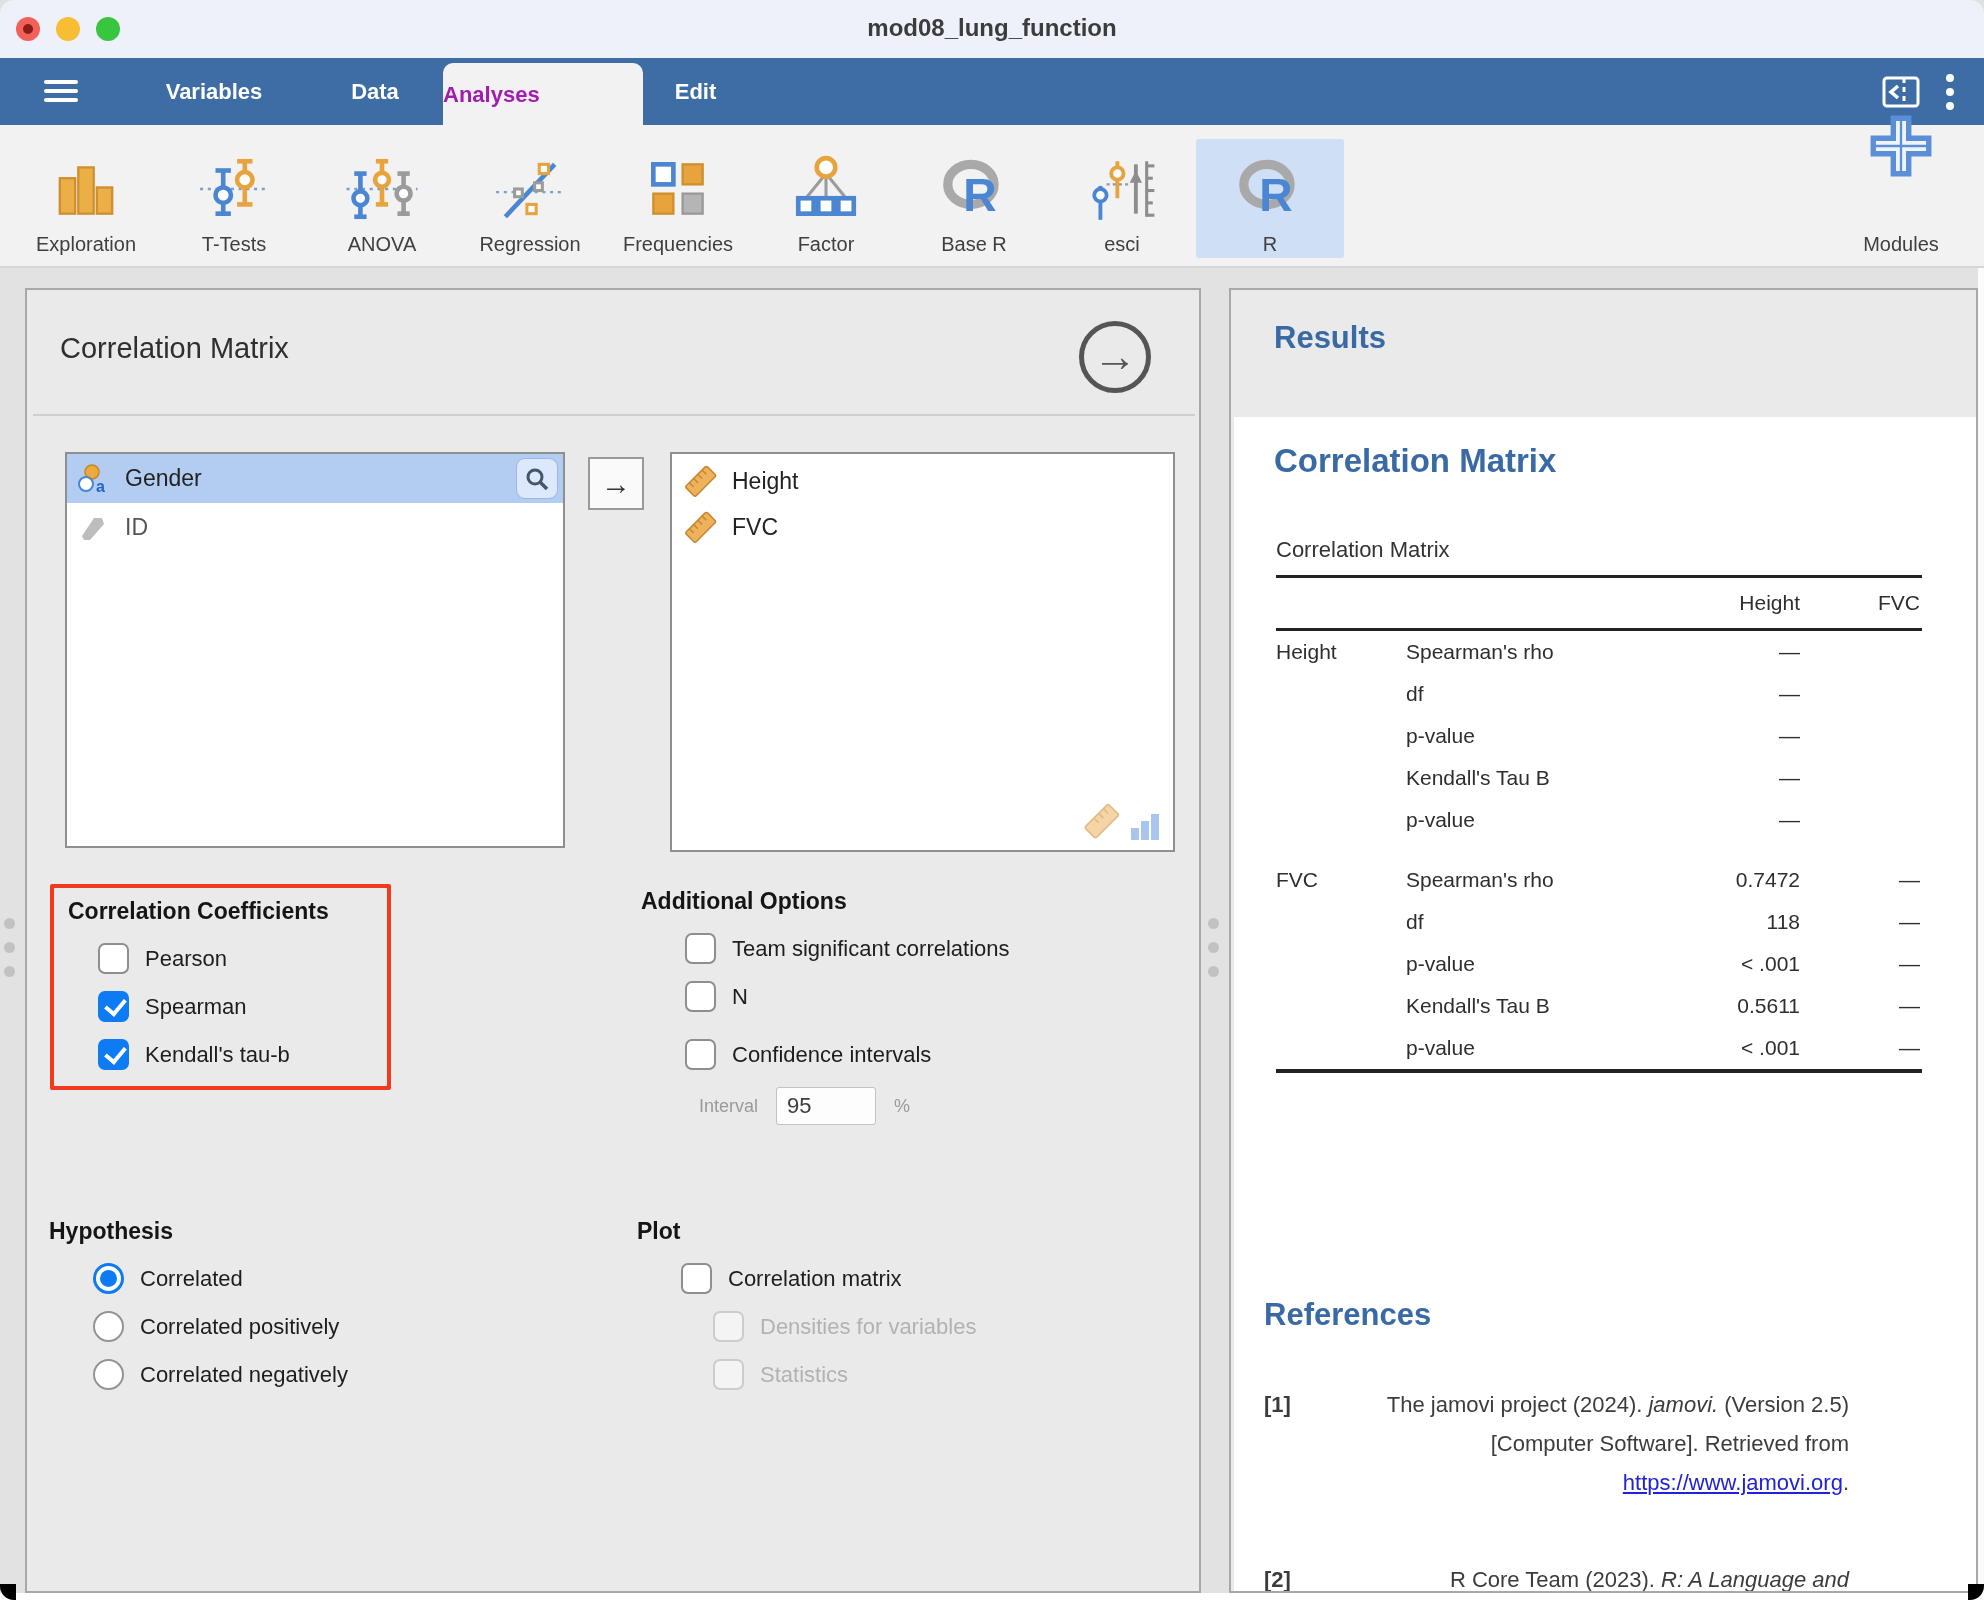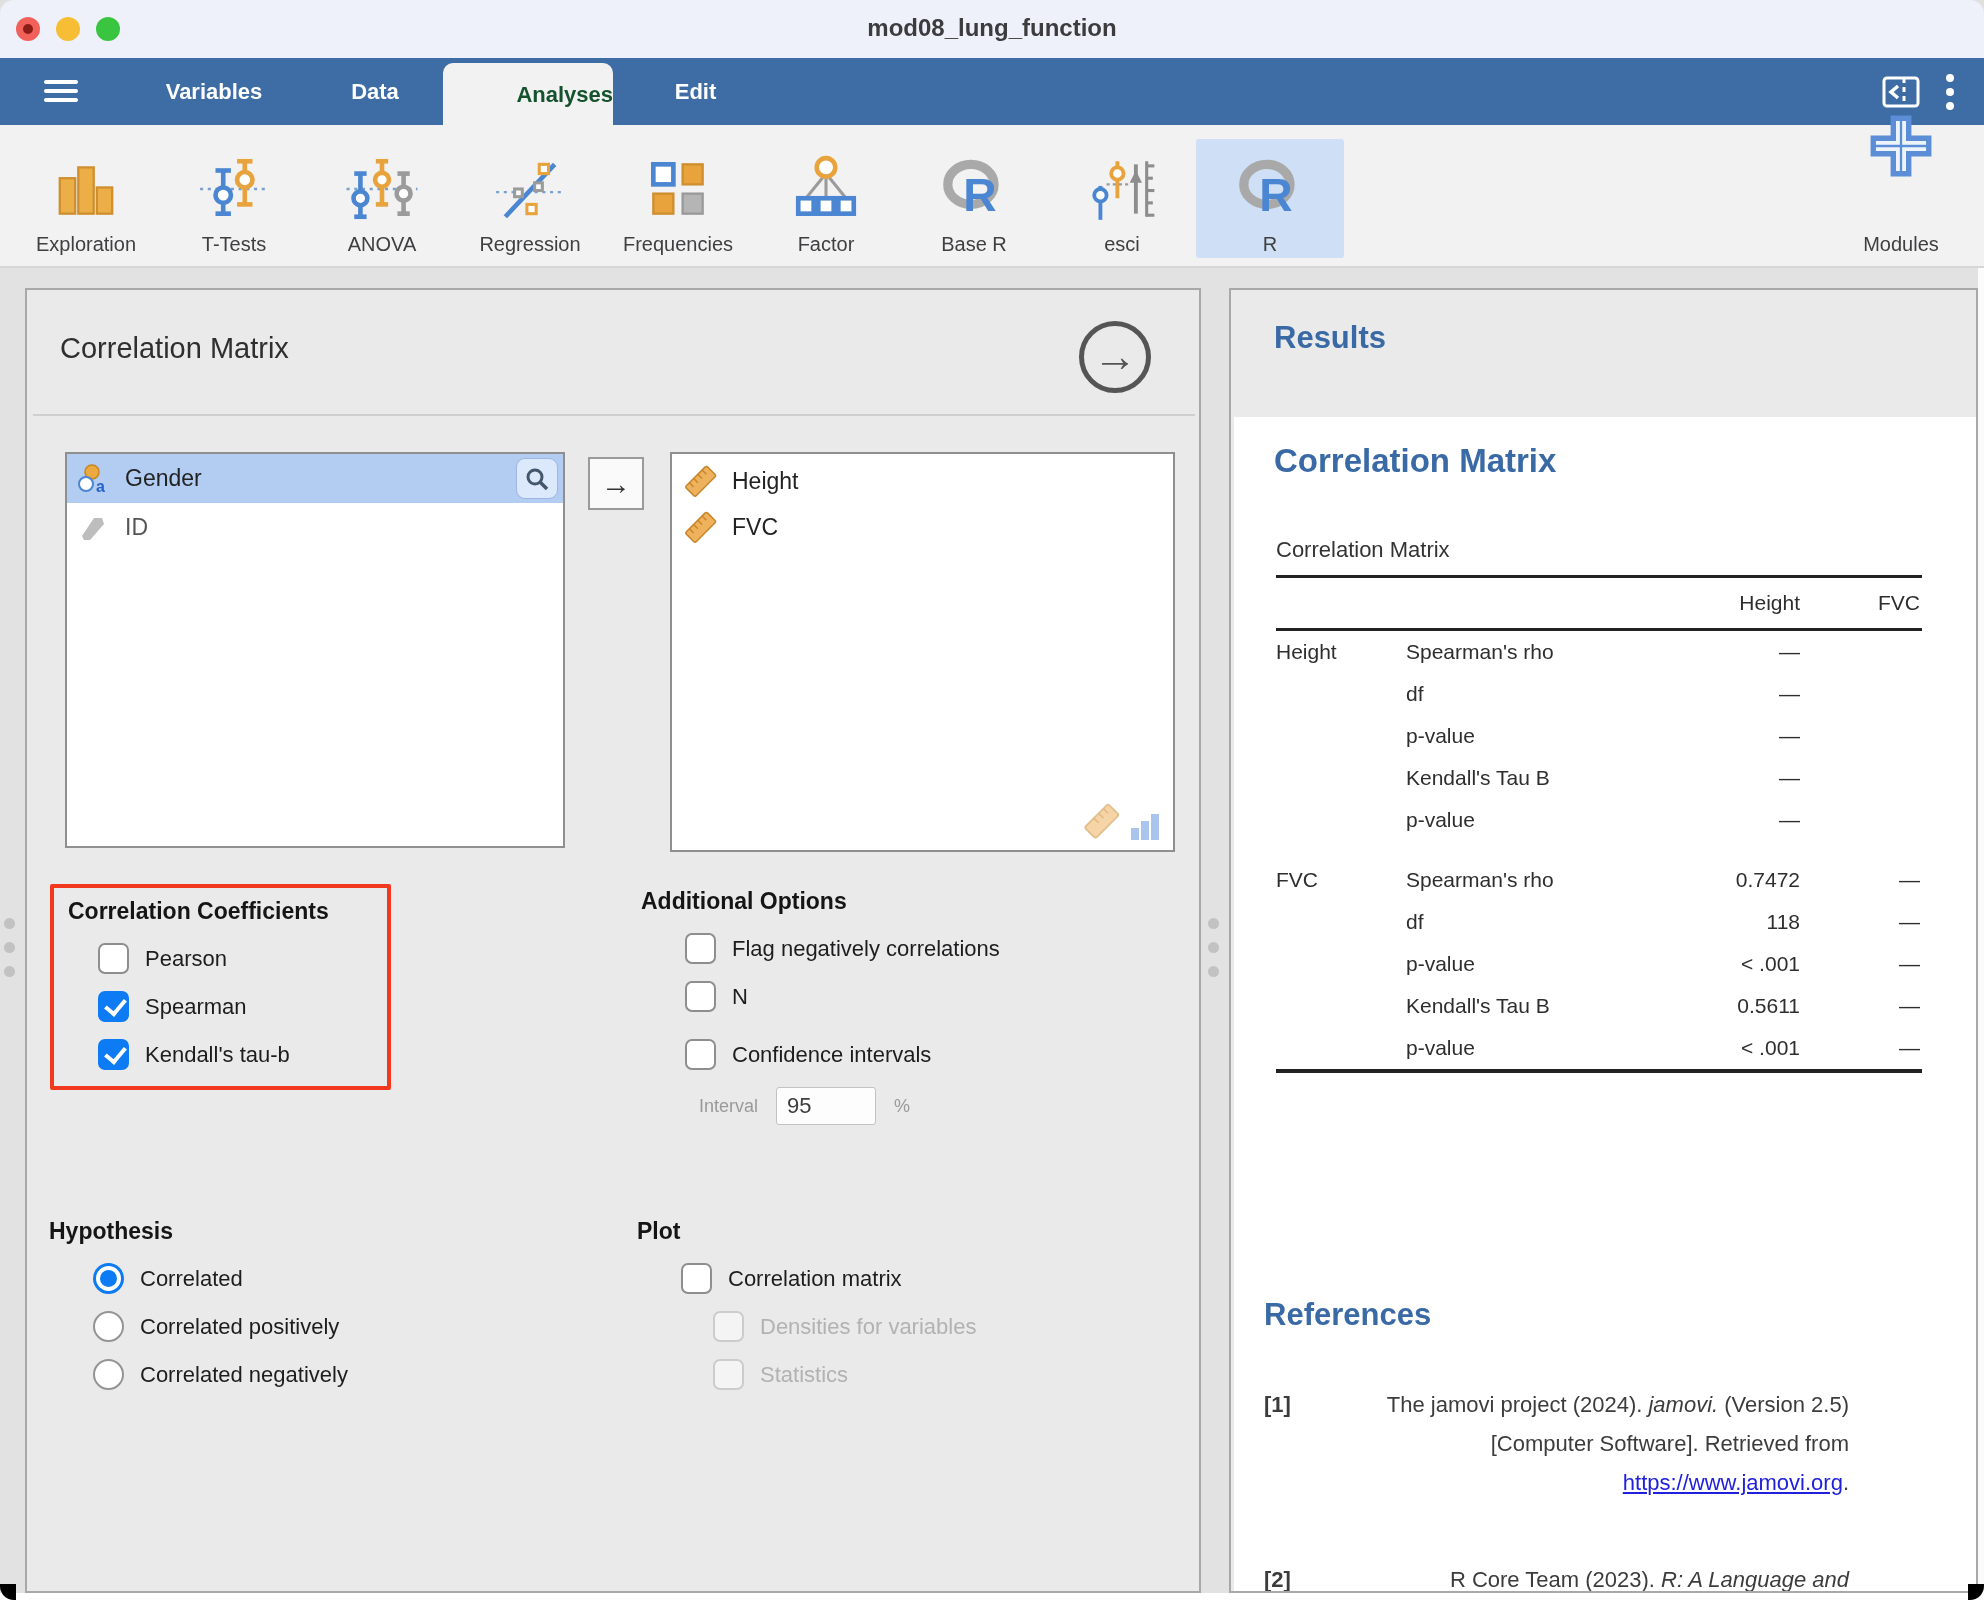--- a/index.html
+++ b/index.html
@@ -21,23 +21,23 @@
 
   
   .menubar { position:absolute; left:0; top:58px; width:1984px; height:67px; background:#3e6da6; }
   .hamburger { position:absolute; left:44px; top:22px; width:34px; height:24px; cursor:pointer; }
   .hamburger span { display:block; height:4px; background:#fff; border-radius:2px; margin-bottom:5px; }
   .menu-item { position:absolute; top:0; height:67px; line-height:67px; color:#fff;
     font-size:22px; font-weight:600; text-align:center; }
   .menu-item.m0 { left:144px; width:140px; }
   .menu-item.m1 { left:310px; width:130px; }
   .menu-item.m3 { left:633px; width:125px; }
-  .tab-active { position:absolute; left:443px; top:5px; width:170px; height:62px;
-    background:#f2f2f3; border-radius:10px 10px 0 0; color:#14532d; font-size:22px;
-    font-weight:600; text-align:right; line-height:64px; }
+  .tab-active { position:absolute; left:443px; top:5px; width:200px; height:62px;
+    background:#f2f2f3; border-radius:10px 10px 0 0; color:#a21caf; font-size:22px;
+    font-weight:600; text-align:left; line-height:64px; }
   .win-icons { position:absolute; right:30px; top:16px; display:flex; gap:26px; align-items:center; }
   .collapse-ic { width:38px; height:32px; }
   .kebab { width:8px; height:36px; display:flex; flex-direction:column; justify-content:space-between; }
   .kebab i { width:8px; height:8px; border-radius:50%; background:#fff; }
 
   
   .toolbar { position:absolute; left:0; top:125px; width:1984px; height:143px;
     background:#f2f2f3; border-bottom:2px solid #d6d6d6; display:flex; align-items:stretch; padding-left:12px; }
   .tb-item { width:148px; display:flex; flex-direction:column; align-items:center;
     justify-content:flex-end; padding-bottom:10px; cursor:pointer; }
@@ -429,21 +429,21 @@
     <div class="opt-row" style="margin-left:30px;">
       <span class="cb checked"></span>
       <span class="txt">Kendall's tau-b</span>
     </div>
   </div>
 
   <div class="section sec-additional">
     <div class="sec-head">Additional Options</div>
     <div class="opt-row">
       <span class="cb"></span>
-      <span class="txt">Flag negatively correlations</span>
+      <span class="txt">Team significant correlations</span>
     </div>
     <div class="opt-row">
       <span class="cb"></span>
       <span class="txt">N</span>
     </div>
     <div class="opt-row" style="margin-top:27px;">
       <span class="cb"></span>
       <span class="txt">Confidence intervals</span>
     </div>
     <div class="interval-row">

